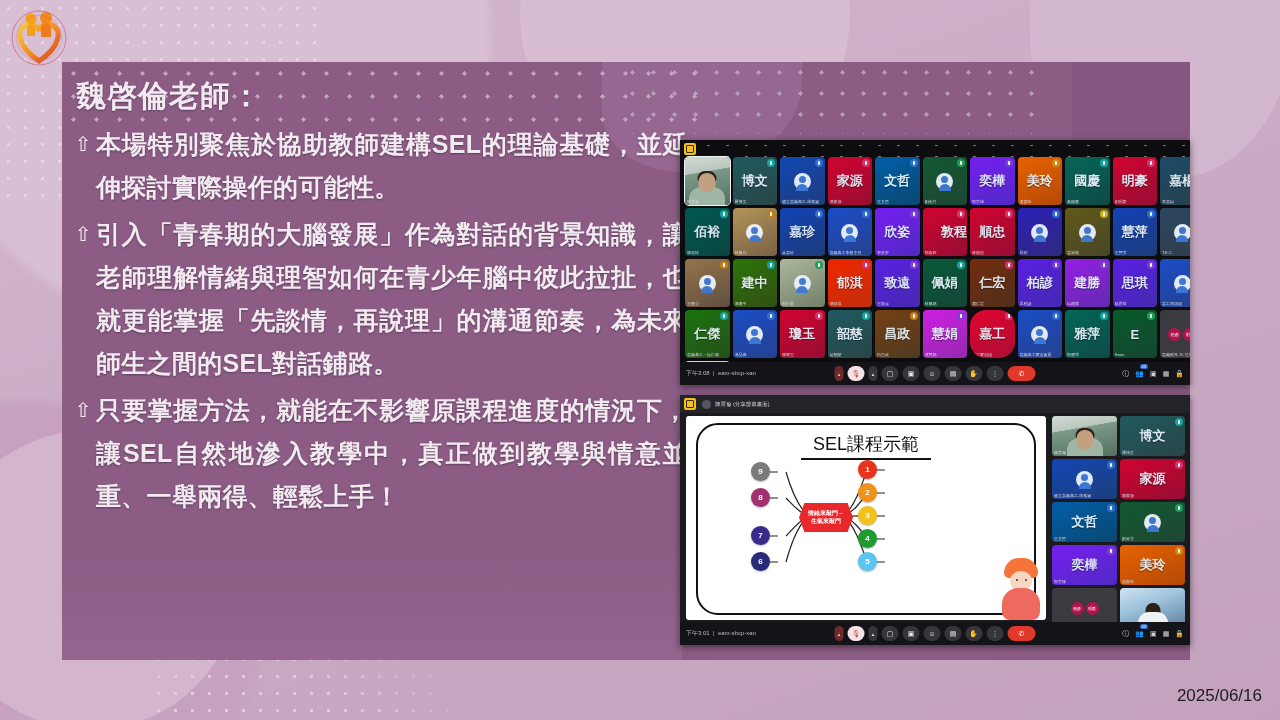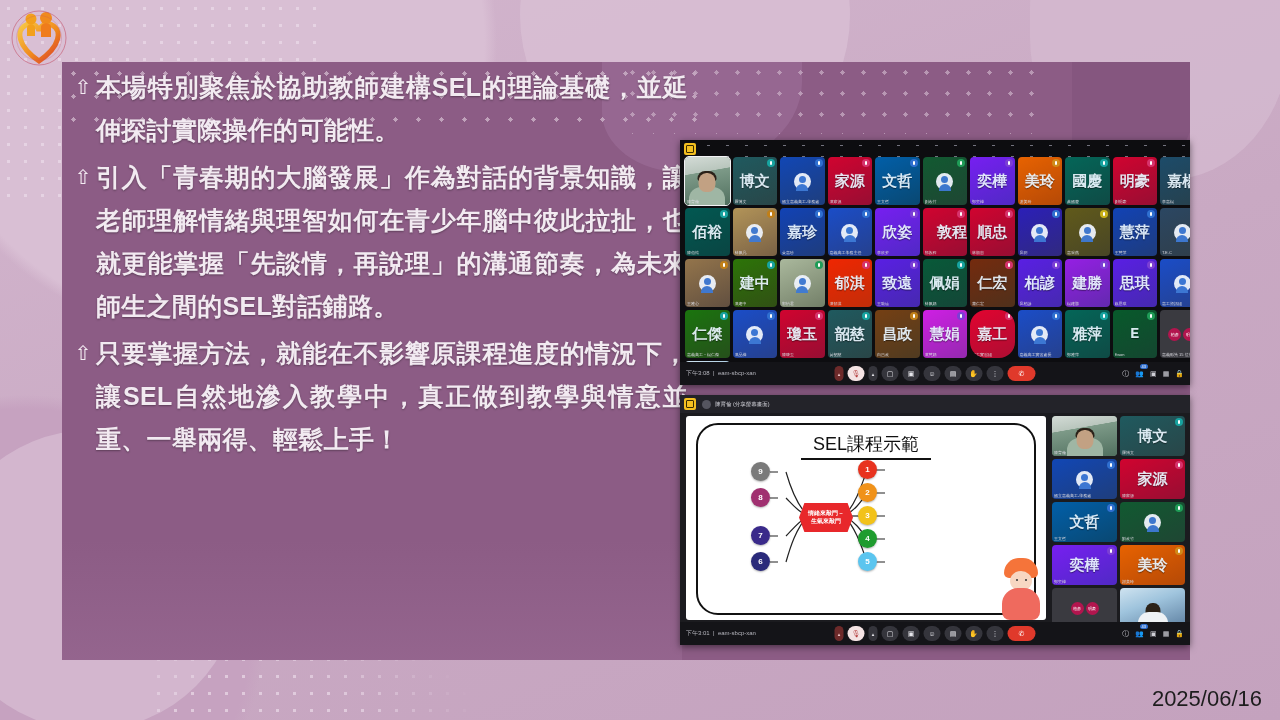--- a/index.html
+++ b/index.html
@@ -75,22 +75,22 @@
     background-image:radial-gradient(#8d8d99 1.2px, rgba(0,0,0,0) 1.4px);
     background-size:19px 11px;opacity:.8;}
   .win-badge{position:absolute;left:4px;top:3px;width:12px;height:12px;
     background:#f4c020;border-radius:2px;display:flex;align-items:center;justify-content:center;}
   .win-badge i{display:block;width:6px;height:6px;border:1.2px solid #3a2c00;border-radius:1px;}
 
   .grid{position:absolute;left:5px;top:17px;display:grid;
     grid-template-columns:repeat(11,44.5px);grid-auto-rows:48px;gap:3px;}
   .tile{position:relative;border-radius:4px;overflow:hidden;
     display:flex;align-items:center;justify-content:center;}
-  .tile .initial{font-size:15px;font-weight:700;color:#eaf6ff;opacity:.92;
-    text-shadow:0 1px 1px rgba(0,0,0,.5);font-family:Liberation Mono, monospace;}
+  .tile .initial{font-size:13px;font-weight:700;color:#eaf6ff;opacity:.92;
+    text-shadow:0 1px 1px rgba(0,0,0,.5);}
   .tile .nm{position:absolute;left:2px;bottom:1px;font-size:4px;color:#d8d8de;
     white-space:nowrap;overflow:hidden;max-width:41px;}
   .tile .mic{position:absolute;right:2px;top:2px;width:8px;height:8px;border-radius:50%;
     background:#2f6fd0;display:flex;align-items:center;justify-content:center;}
   .tile .mic::after{content:"";width:2px;height:4px;background:#fff;border-radius:1px;}
   .tile .avtr{width:17px;height:17px;border-radius:50%;background:#eef3fb;position:relative;opacity:.95;}
   .tile .avtr::before{content:"";position:absolute;left:5px;top:3px;width:7px;height:7px;border-radius:50%;background:#3e7ad6;}
   .tile .avtr::after{content:"";position:absolute;left:2.5px;top:11px;width:12px;height:7px;border-radius:6px 6px 0 0;background:#3e7ad6;}
   .tile.self{outline:1.5px solid #f2f2f5;}
   .tile.video{background:#6f8a7a;}
@@ -142,21 +142,21 @@
   .mascot .m-hair{position:absolute;left:4px;top:0;width:34px;height:20px;
     background:#f5743a;border-radius:18px 18px 6px 6px;}
   .mascot .m-face{position:absolute;left:10px;top:13px;width:22px;height:20px;
     background:#f7d7c2;border-radius:50%;}
   .mascot .m-eye{position:absolute;width:2px;height:2px;background:#333;border-radius:50%;top:21px;}
   .mascot .m-body{position:absolute;left:2px;top:30px;width:38px;height:32px;
     background:#ef6a5e;border-radius:16px 16px 8px 8px;}
 
   .sidegrid{position:absolute;right:5px;top:21px;width:133px;display:grid;
     grid-template-columns:repeat(2,65px);grid-auto-rows:40px;gap:3px;}
-  .date{position:absolute;right:18px;top:686px;font-size:22px;color:#1d1d1d;
+  .date{position:absolute;right:18px;top:686px;font-size:17px;color:#1d1d1d;
     font-family:"Liberation Sans",sans-serif;}
 </style>
 </head>
 <body>
 
 <div id="slide">
   <div class="bg-wash"></div>
   <div class="bg-blob blob-b"></div>
   <div class="bg-blob blob-c"></div>
   <div class="bg-blob blob-a"></div>
@@ -183,20 +183,21 @@
   </div>
 
   <div id="panel">
     <div class="panel-sheen"></div>
     <div class="panel-sheen2"></div>
     <div class="panel-dots"></div>
     <div class="panel-dots2"></div>
     <div class="panel-low"></div>
 
     <div id="text-col">
+      <div class="speaker">魏啓倫老師：</div>
 
       <div class="bullet">
         <span class="mark">⇧</span>
         <span class="btext">本場特別聚焦於協助教師建構SEL的理論基礎，並延伸探討實際操作的可能性。</span>
       </div>
 
       <div class="bullet">
         <span class="mark">⇧</span>
         <span class="btext">引入「青春期的大腦發展」作為對話的背景知識，讓老師理解情緒與理智如何在青少年腦中彼此拉扯，也就更能掌握「先談情，再說理」的溝通節奏，為未來師生之間的SEL對話鋪路。</span>
       </div>

